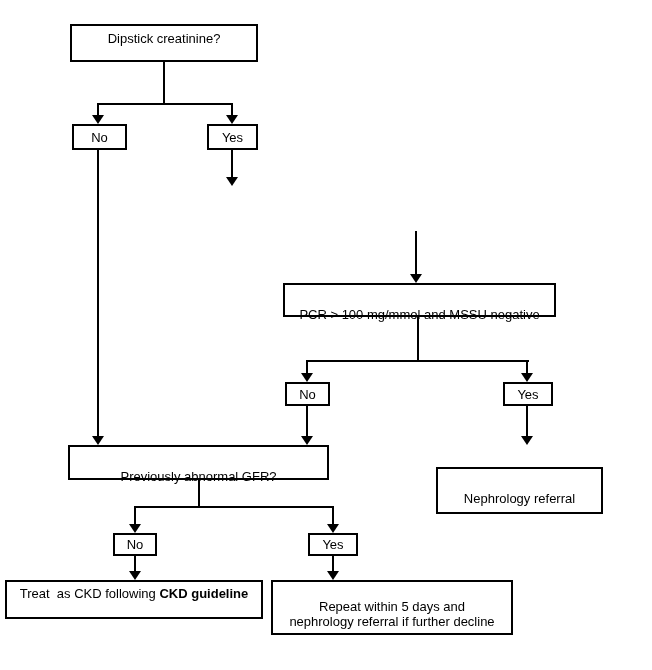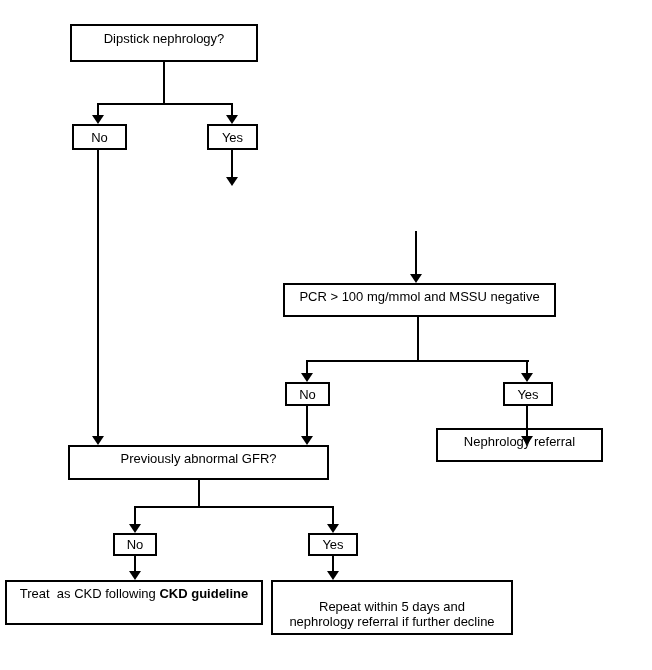--- a/index.html
+++ b/index.html
@@ -27,42 +27,42 @@
     font-size: 13px;
     line-height: 15px;
     white-space: pre-wrap;
     color: #000000;
   }
   .box.v-center { align-items: center; }
   .box.v-top    { align-items: flex-start; }
   .pt5 { padding-top: 5px; }
   .pt4 { padding-top: 4px; }
   .pt3 { padding-top: 17px; }
-  .pt6 { padding-top: 4px; }
+  .pt6 { padding-top: 22px; }
   .line {
     position: absolute;
     background: #000000;
   }
   .arrow-down {
     position: absolute;
     width: 0;
     height: 0;
     border-left: 6px solid transparent;
     border-right: 6px solid transparent;
     border-top: 9px solid #000000;
   }
   b { font-weight: bold; }
 </style>
 </head>
 <body>
 
 <div class="canvas">
 
   <div class="box v-top pt5" style="left:70px; top:24px; width:188px; height:38px;">
-    <span>Dipstick nephrology?</span>
+    <span>Dipstick creatinine?</span>
   </div>
 
   <div class="box v-center" style="left:72px; top:124px; width:55px; height:26px;">
     <span>No</span>
   </div>
 
   <div class="box v-center" style="left:207px; top:124px; width:51px; height:26px;">
     <span>Yes</span>
   </div>
 
@@ -72,37 +72,37 @@
   </div>
 
   <div class="box v-center" style="left:285px; top:382px; width:45px; height:24px;">
     <span>No</span>
   </div>
 
   <div class="box v-center" style="left:503px; top:382px; width:50px; height:24px;">
     <span>Yes</span>
   </div>
 
-  <div class="box v-top pt6" style="left:436px; top:428px; width:167px; height:34px;">
+  <div class="box v-top pt6" style="left:436px; top:467px; width:167px; height:47px;">
     <span>Nephrology referral</span>
   </div>
 
   <div class="box v-top pt6" style="left:68px; top:445px; width:261px; height:35px;justify-content:center;">
     <span>Previously abnormal GFR?</span>
   </div>
 
   <div class="box v-center" style="left:113px; top:533px; width:44px; height:23px;">
     <span>No</span>
   </div>
 
   <div class="box v-center" style="left:308px; top:533px; width:50px; height:23px;">
     <span>Yes</span>
   </div>
 
-  <div class="box v-top pt4" style="left:5px; top:580px; width:258px; height:45px;">
+  <div class="box v-top pt4" style="left:5px; top:580px; width:258px; height:39px;">
     <span><span>Treat  as CKD following </span><b>CKD guideline</b></span>
   </div>
 
   <div class="box v-top pt3" style="left:271px; top:580px; width:242px; height:55px;">
     <span>Repeat within 5 days and
 nephrology referral if further decline</span>
   </div>
 
   <div class="line" style="left:163px; top:62px;  width:2px;   height:42px;"></div>
   <div class="line" style="left:97px;  top:103px; width:136px; height:2px;"></div>

